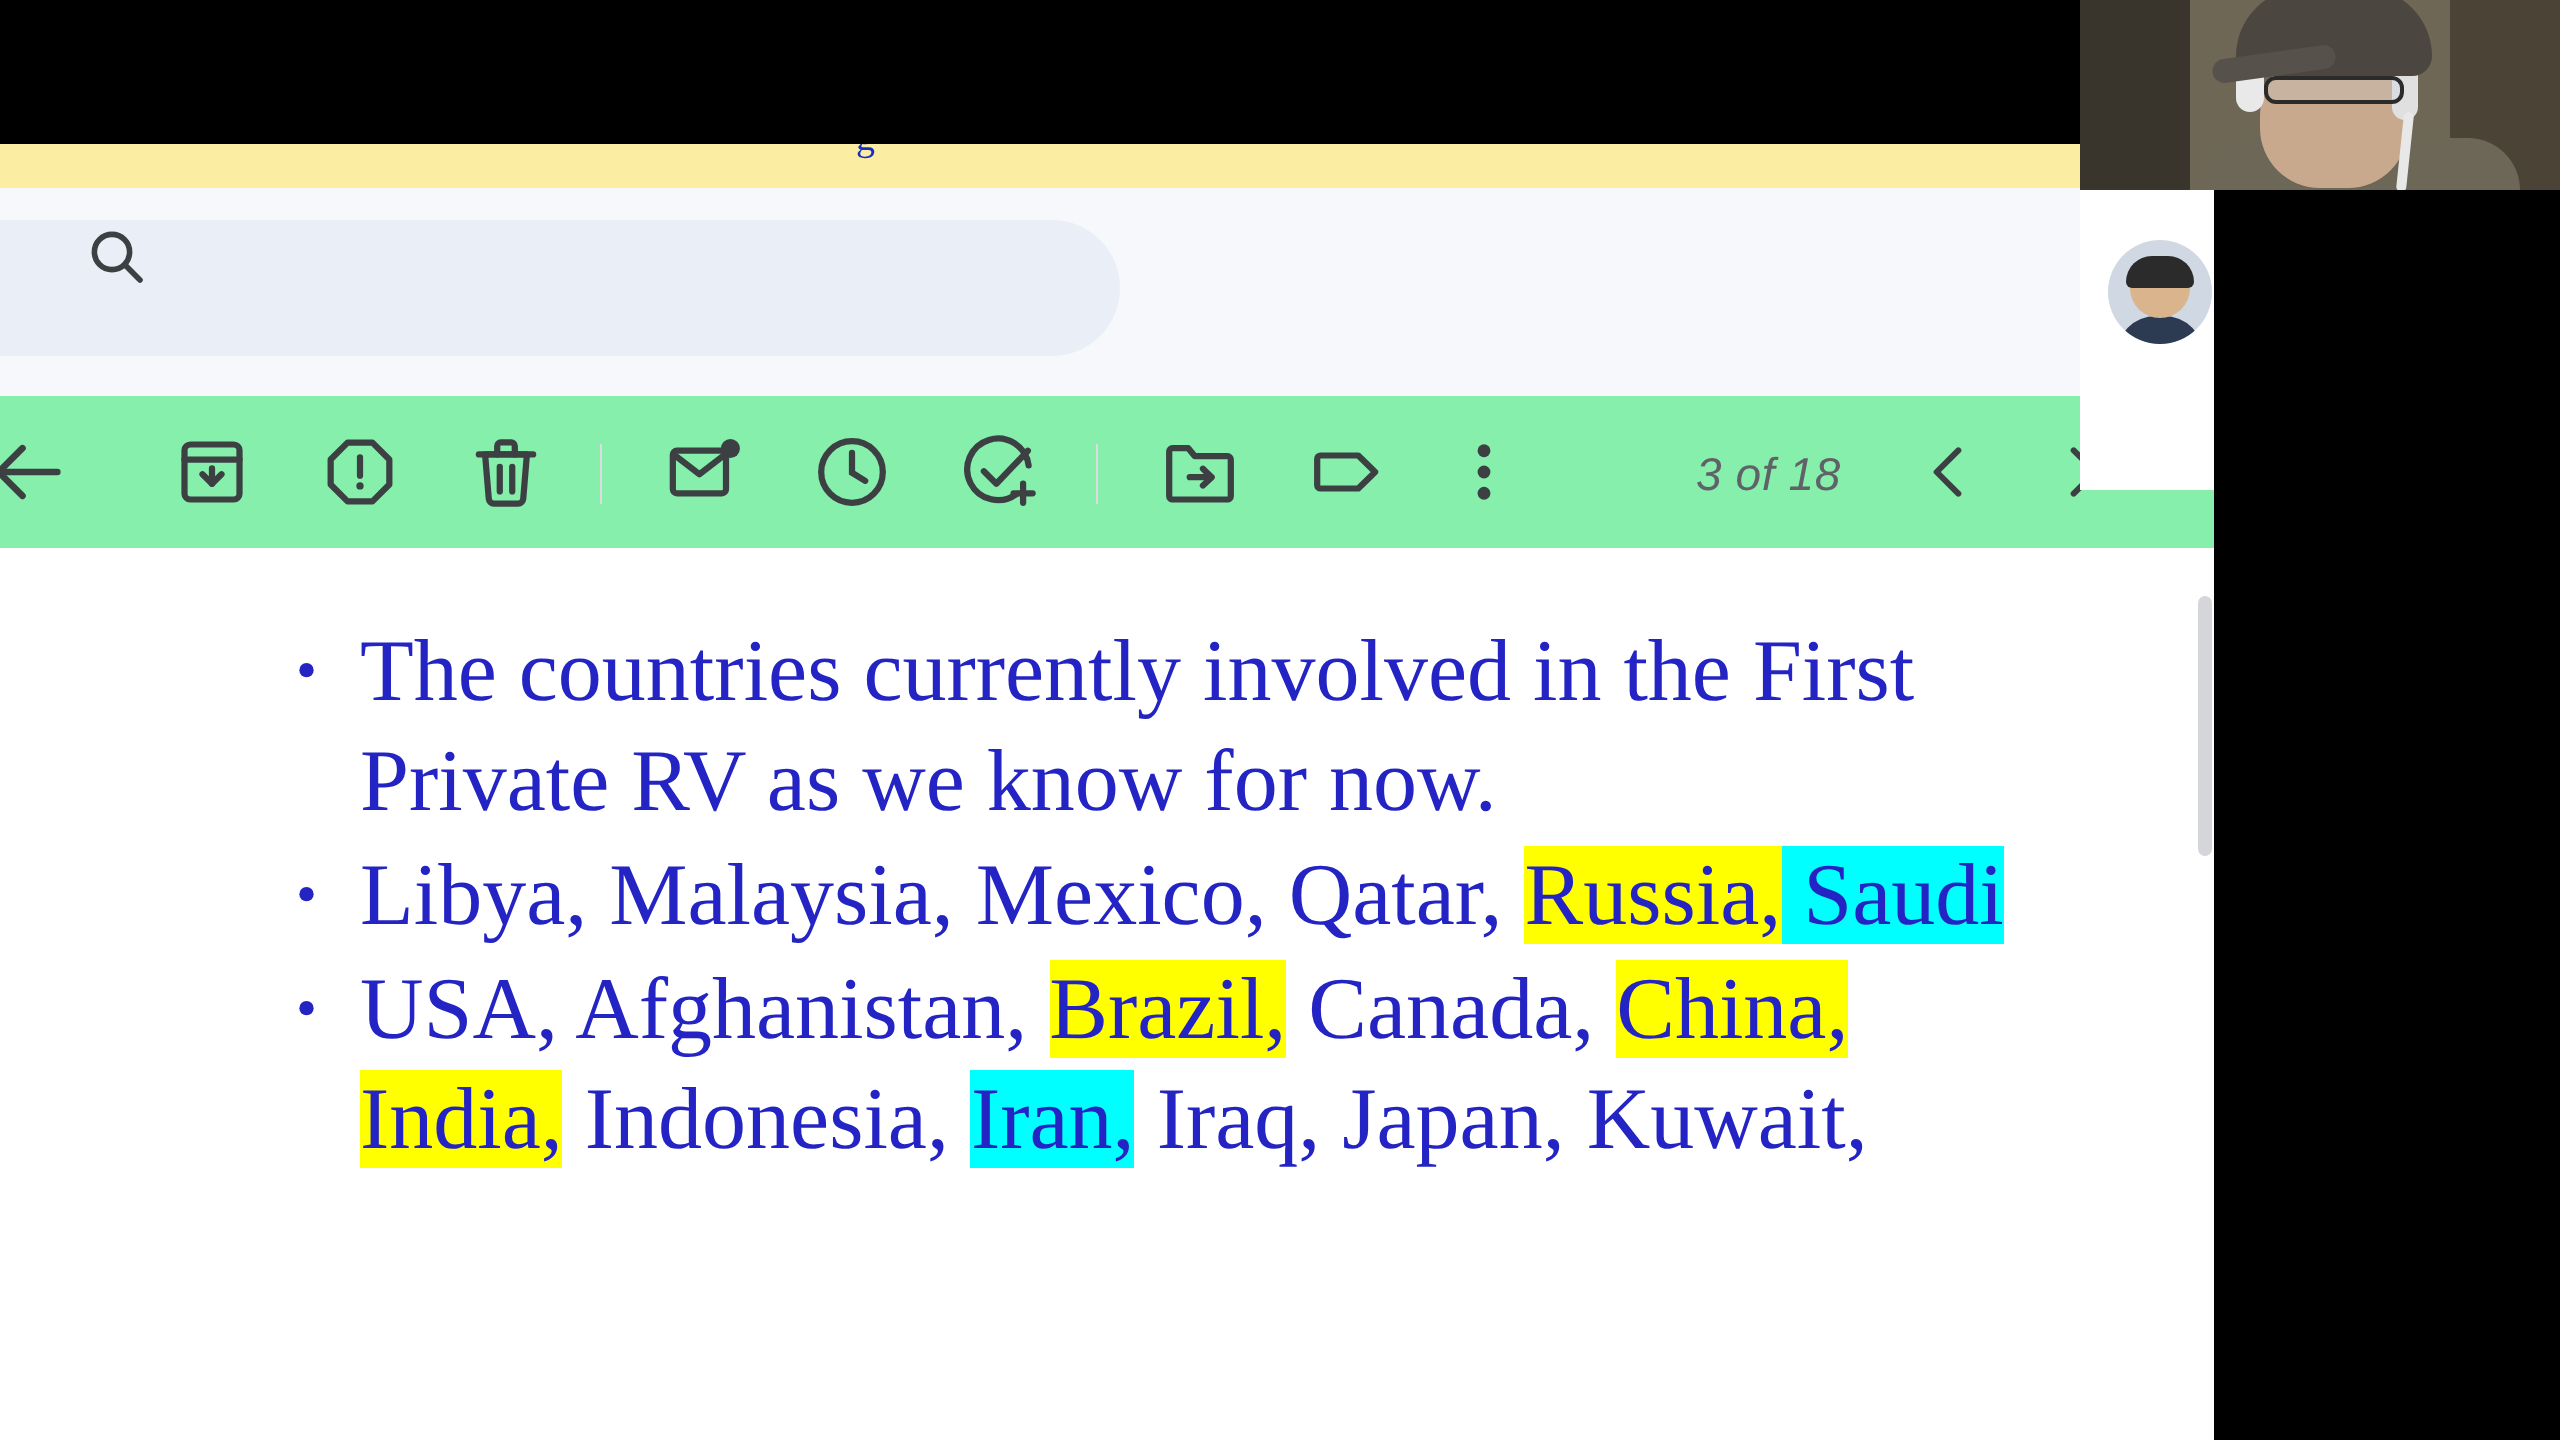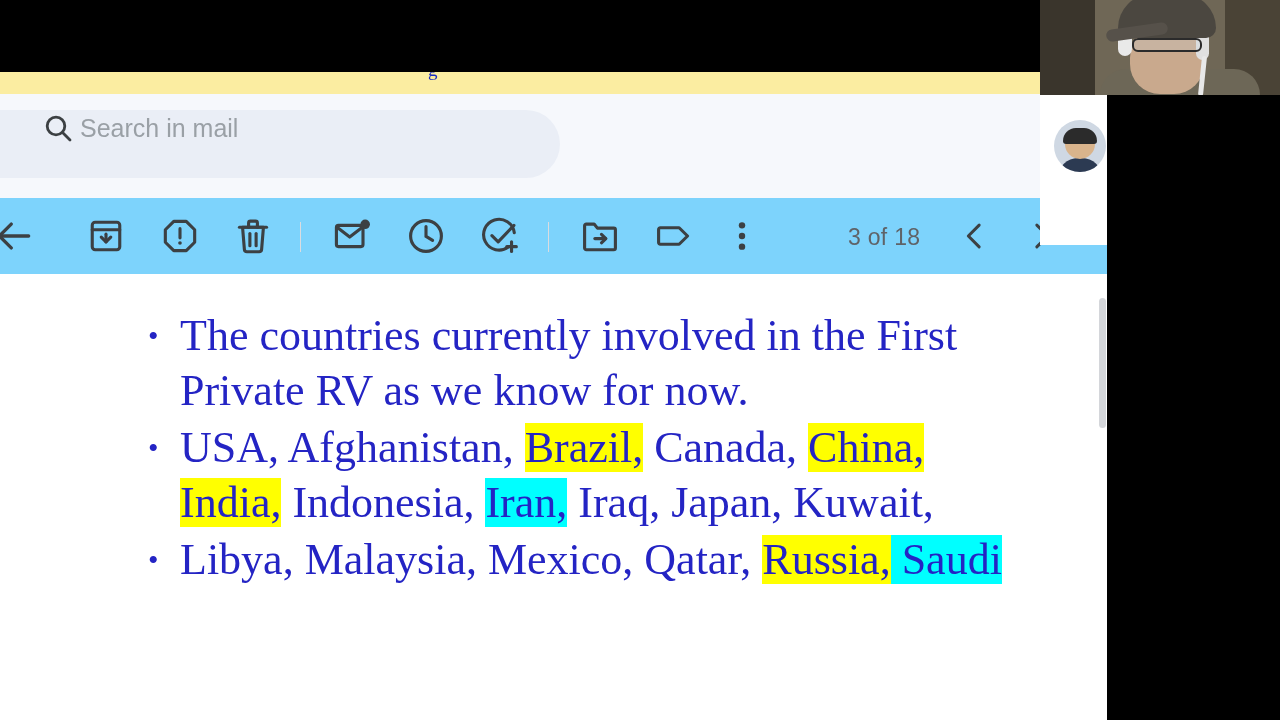--- a/index.html
+++ b/index.html
@@ -108,21 +108,21 @@
     background: #2b2b2b;
   }
   .avatar .body {
     position: absolute; left: 50%; bottom: -6px; transform: translateX(-50%);
     width: 44px; height: 20px; border-radius: 22px 22px 0 0;
     background: #2c3a52;
   }
 
   
   .toolbar {
-    position: relative; height: 76px; background: #7dd3fc;
+    position: relative; height: 76px; background: #86efac; font-style: italic;
   }
   .tb-btn {
     position: absolute; top: 16px;
     width: 44px; height: 44px; cursor: pointer;
   }
   .tb-divider {
     position: absolute; top: 24px; width: 1px; height: 30px;
     background: #dadce0;
   }
   .page-count {
@@ -253,21 +253,20 @@
 
       <div class="search-box"></div>
 
       <span class="search-icon">
         <svg width="32" height="32" viewBox="0 0 24 24" fill="none" stroke="#3c4043" stroke-width="2.1" stroke-linecap="round">
           <circle cx="10.5" cy="10.5" r="6.6"></circle>
             <line x1="15.4" y1="15.4" x2="21" y2="21"></line>
         </svg>
       </span>
 
-      <input class="search-input" type="text" placeholder="Search in mail" style="">
 
       <span class="tune-icon">
         <svg width="42" height="42" viewBox="0 0 24 24" fill="none" stroke="#3c4043" stroke-width="1.9" stroke-linecap="round">
           <line x1="3" y1="7" x2="17" y2="7"></line>
           <line x1="3" y1="12" x2="21" y2="12"></line>
           <line x1="3" y1="17" x2="14" y2="17"></line>
           <line x1="16" y1="4.3" x2="16" y2="9.7"></line>
           <line x1="10.5" y1="9.3" x2="10.5" y2="14.7"></line>
           <line x1="17.5" y1="14.3" x2="17.5" y2="19.7"></line>
         </svg>
@@ -417,22 +416,22 @@
         <svg width="40" height="40" viewBox="0 0 24 24" fill="none" stroke="#3c4043" stroke-width="1.8" stroke-linecap="round" stroke-linejoin="round">
           <polyline points="9.5,5.5 16,12 9.5,18.5"></polyline>
         </svg>
       </span>
     </div>
 
     <div class="body-area">
       <div class="slide">
         <ul class="bullets" id="bullet-list">
             <li><span>The countries currently involved in the First Private RV as we know for now.</span></li>
+            <li><span>Libya, Malaysia, Mexico, Qatar, </span><span class="hl-y">Russia,</span><span class="hl-c"> Saudi</span></li>
             <li><span>USA, Afghanistan, </span><span class="hl-y">Brazil,</span><span> Canada, </span><span class="hl-y">China, India,</span><span> Indonesia, </span><span class="hl-c">Iran,</span><span> Iraq, Japan, Kuwait,</span></li>
-            <li><span>Libya, Malaysia, Mexico, Qatar, </span><span class="hl-y">Russia,</span><span class="hl-c"> Saudi</span></li>
           </ul>
       </div>
     </div>
 
     <div class="scrollbar">
       <div class="scroll-thumb"></div>
     </div>
   </div>
 
   <div class="cam-main">

